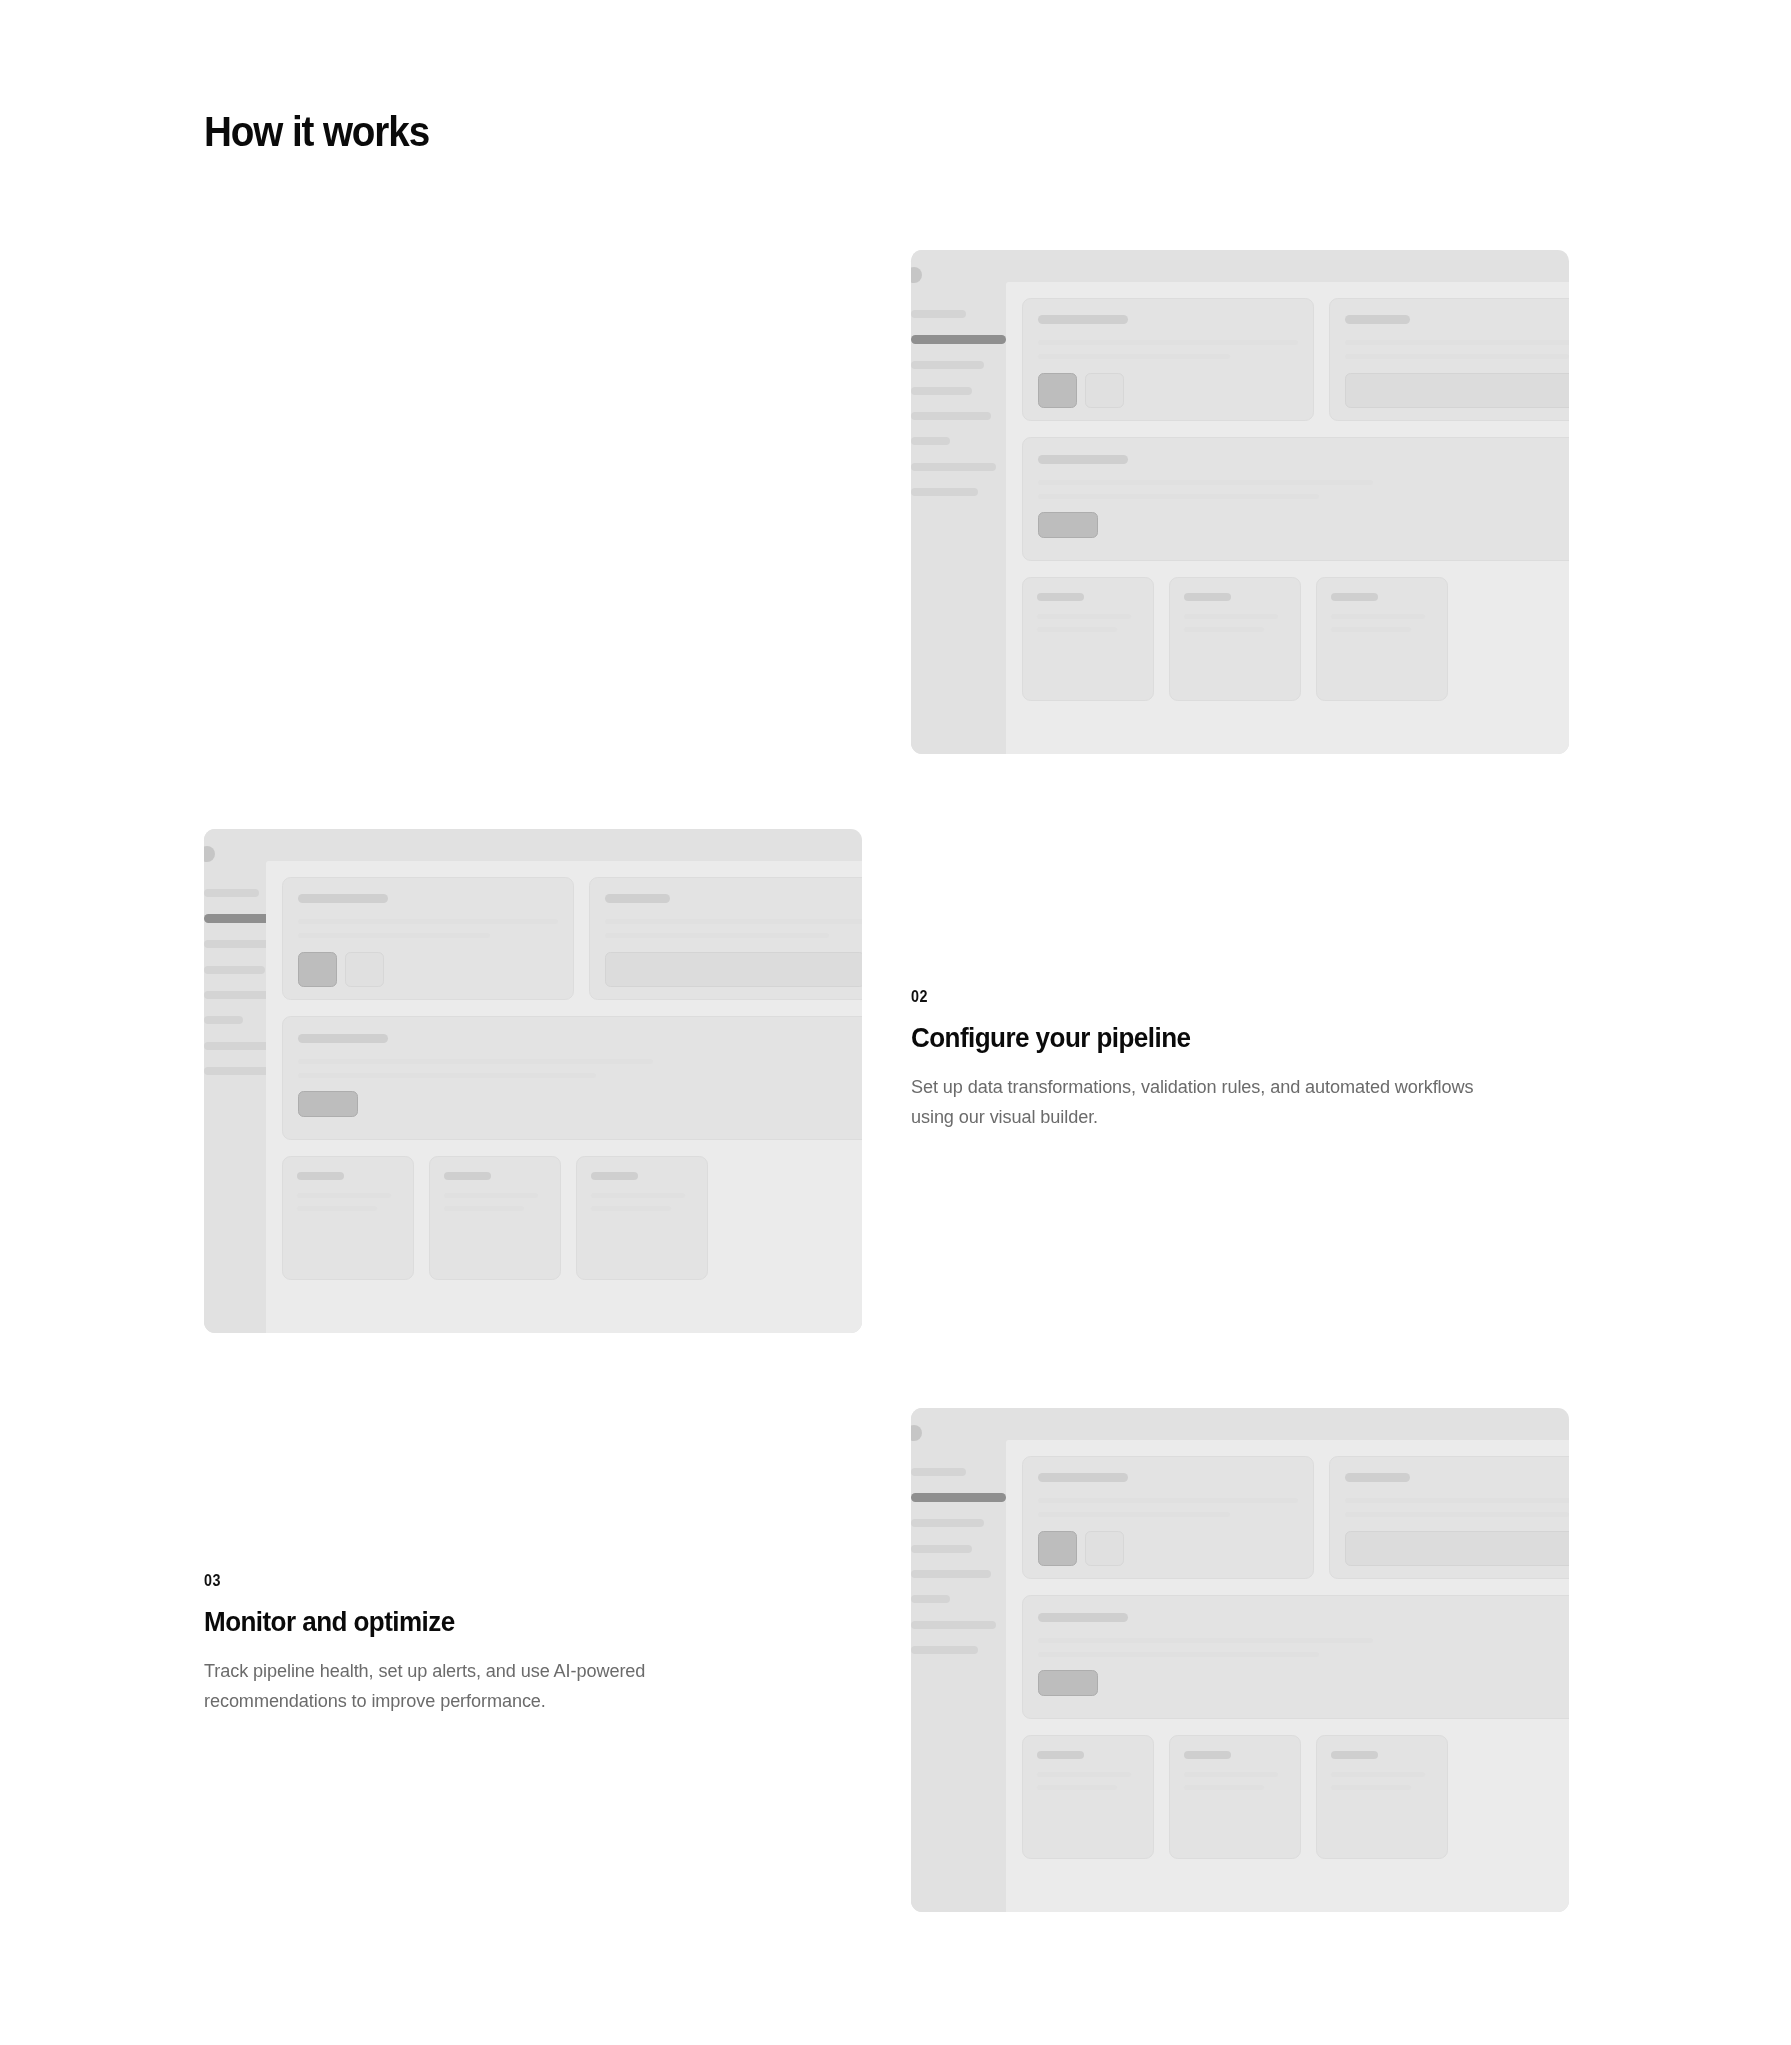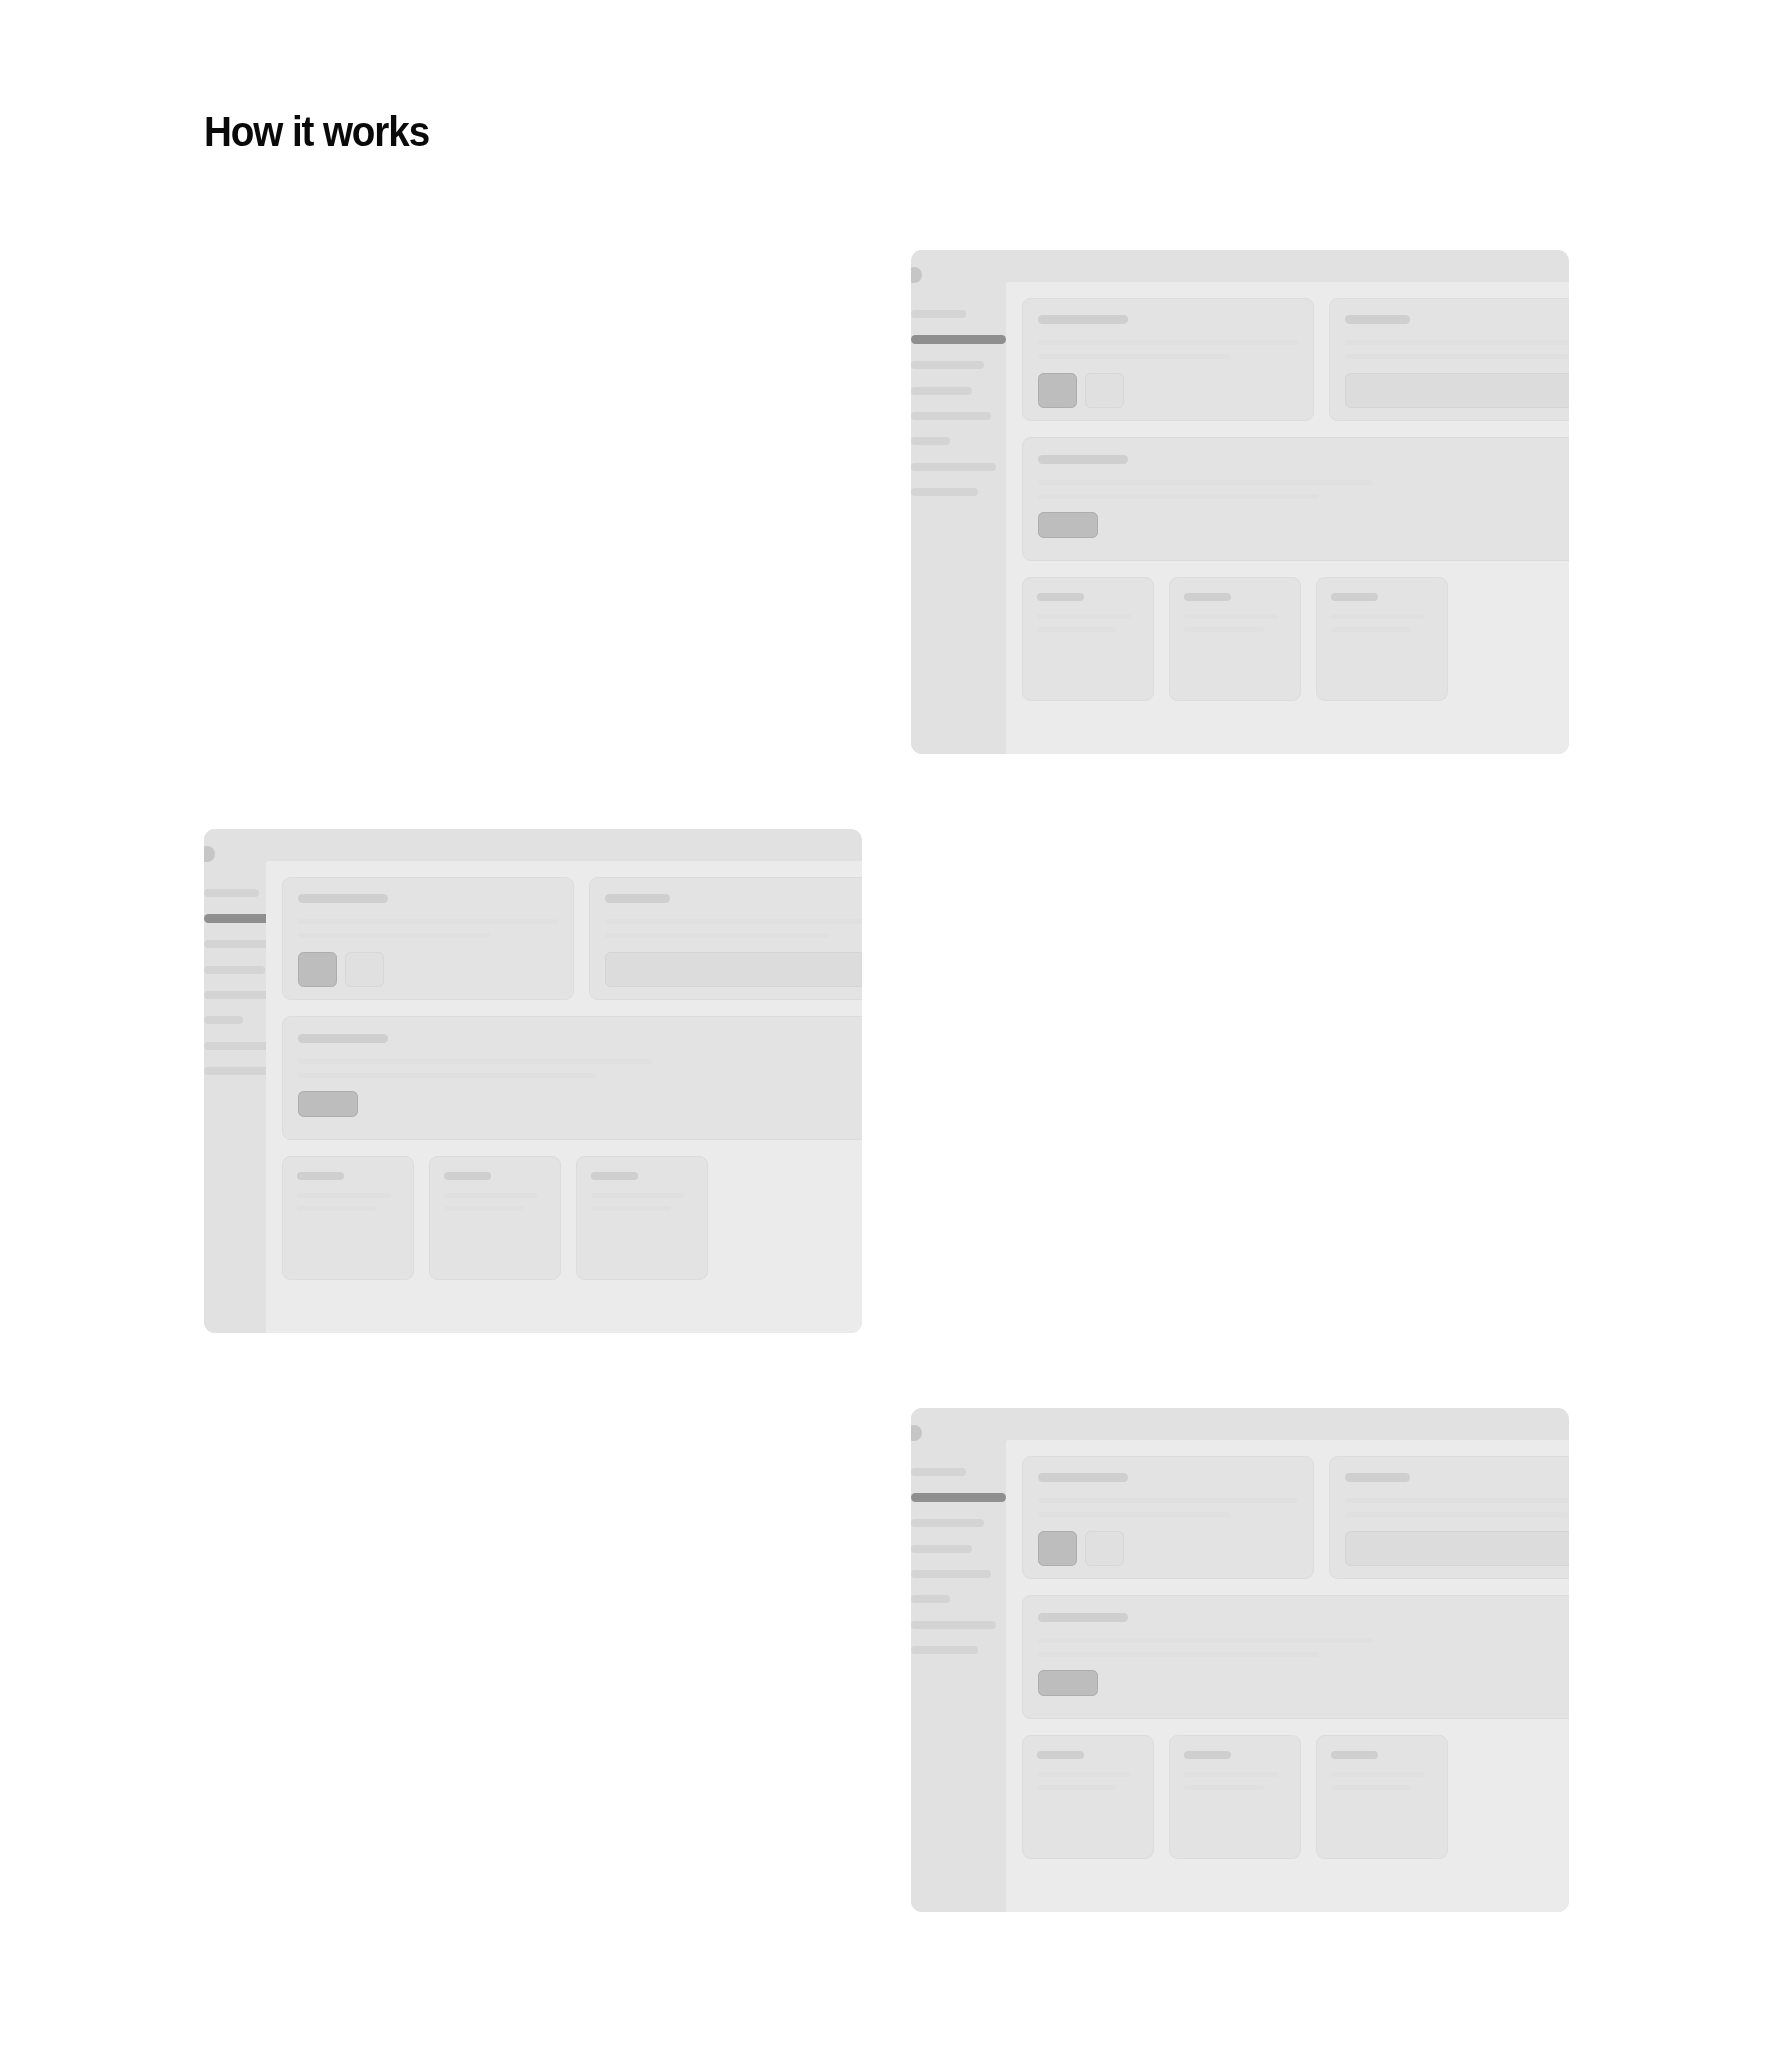--- a/index.html
+++ b/index.html
@@ -384,20 +384,25 @@
             <div class="mk-card-sm">
               <div class="mk-title-bar" style="width:47px"></div>
               <div class="mk-line" style="width:92%"></div>
               <div class="mk-line" style="width:78%"></div>
             </div>
           </div>
         </div>
       </div>
     </div>
 
+    <div class="text-col right">
+      <div class="step-number">02</div>
+      <div class="step-heading">Configure your pipeline</div>
+      <div class="step-body narrow">Set up data transformations, validation rules, and automated workflows using our visual builder.</div>
+    </div>
   </div>
 
   <div class="step step-3">
 
     <div class="mockup pos-right">
       <div class="mockup-inner">
         <div class="mk-sidebar">
           <div class="mk-logo-dot"></div>
           <div class="mk-navlist">
             <div class="mk-nav" style="width:55px"></div>
@@ -448,16 +453,21 @@
             <div class="mk-card-sm">
               <div class="mk-title-bar" style="width:47px"></div>
               <div class="mk-line" style="width:92%"></div>
               <div class="mk-line" style="width:78%"></div>
             </div>
           </div>
         </div>
       </div>
     </div>
 
+    <div class="text-col left">
+      <div class="step-number">03</div>
+      <div class="step-heading">Monitor and optimize</div>
+      <div class="step-body narrow">Track pipeline health, set up alerts, and use AI-powered recommendations to improve performance.</div>
+    </div>
   </div>
 
 </div>
 
 
 </body></html>

